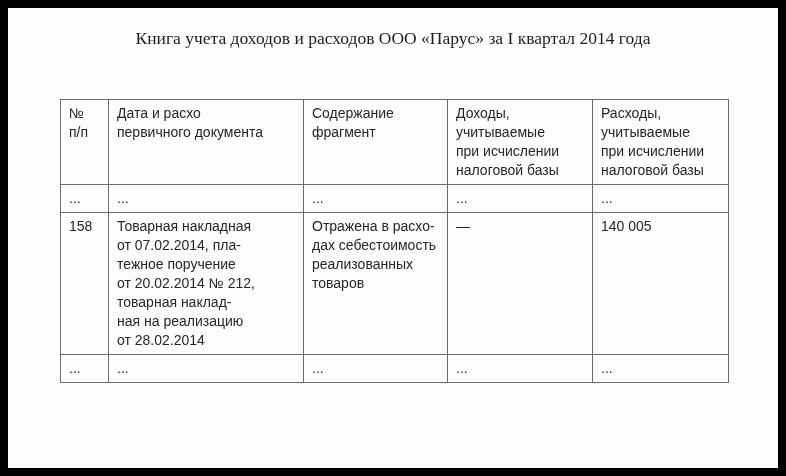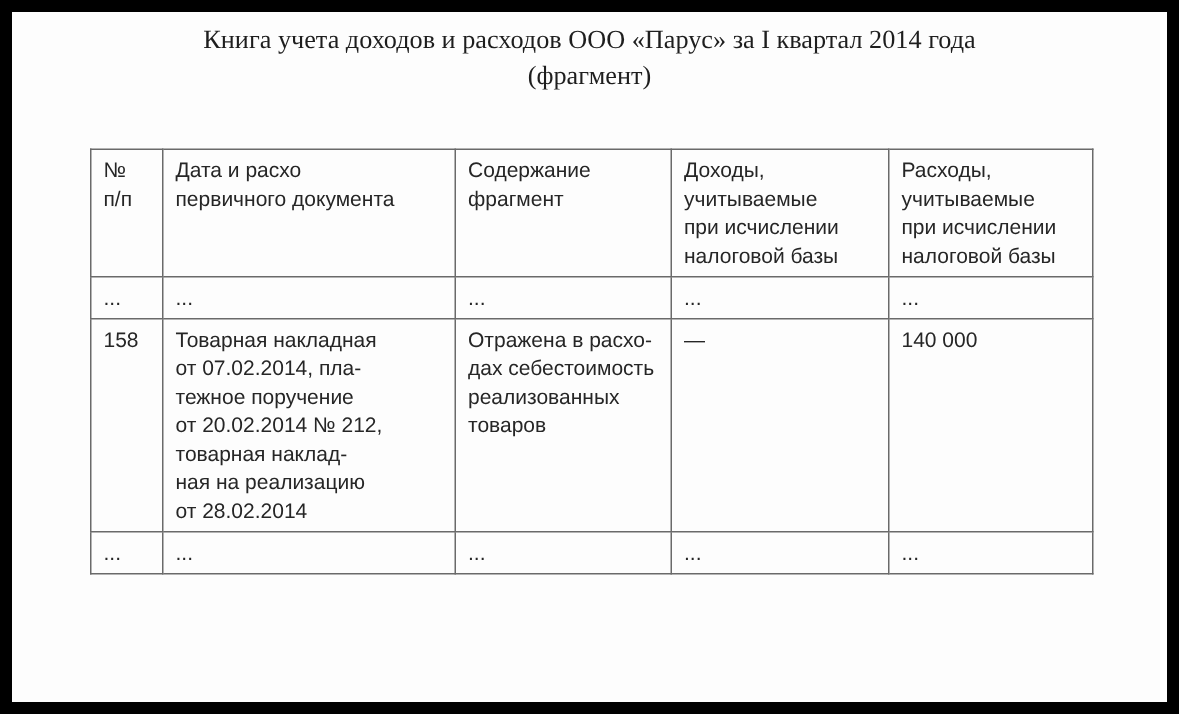--- a/index.html
+++ b/index.html
@@ -13,21 +13,21 @@
     height: 476px;
     box-sizing: border-box;
     border: 8px solid #000000;
     background: #fdfdfd;
     font-family: "Liberation Sans", sans-serif;
     color: #232323;
     overflow: hidden;
   }
   .title {
     position: absolute;
-    top: 6px;
+    top: 18px;
     left: 0;
     width: 100%;
     text-align: center;
     font-family: "Liberation Serif", serif;
     font-size: 17.5px;
     line-height: 24px;
     color: #1e1e1e;
   }
   table.ledger {
     position: absolute;
@@ -61,21 +61,20 @@
   tr.r-106     { height: 95px; }
   tr.r-dots-bottom { height: 17px; }
 </style>
 </head>
 <body>
 
 <div class="page">
 
   <div class="title">
     <div>Книга учета доходов и расходов ООО «Парус» за I квартал 2014 года</div>
-    <div>(фрагмент)</div>
   </div>
 
   <table class="ledger">
     <colgroup>
       <col class="c-num">
       <col class="c-doc">
       <col class="c-op">
       <col class="c-inc">
       <col class="c-exp">
     </colgroup>
@@ -110,21 +109,21 @@
 тежное поручение
 от 20.02.2014 № 212,
 товарная наклад-
 ная на реализацию
 от 28.02.2014</td>
         <td>Отражена в расхо-
 дах себестоимость
 реализованных
 товаров</td>
         <td>—</td>
-        <td>140 000</td>
+        <td>140 005</td>
       </tr>
       <tr class="r-dots-bottom">
         <td>...</td>
         <td>...</td>
         <td>...</td>
         <td>...</td>
         <td>...</td>
       </tr>
     </tbody>
   </table>

